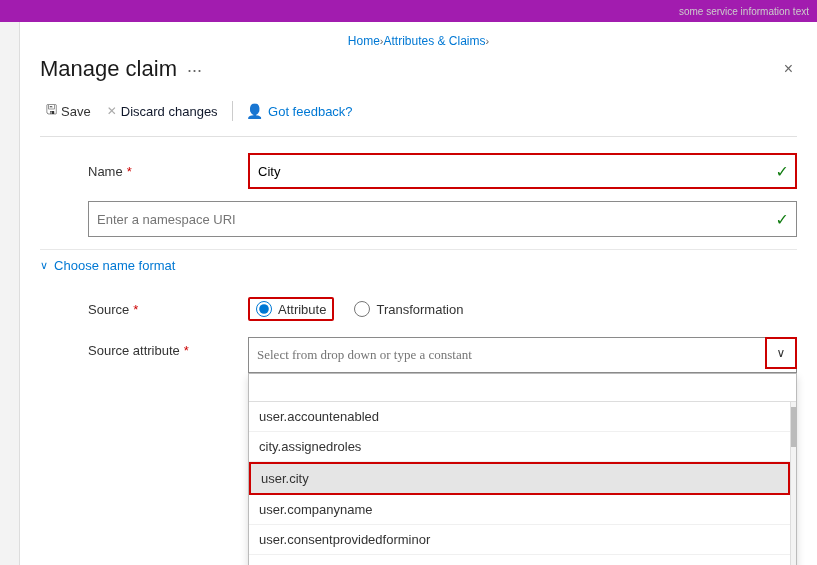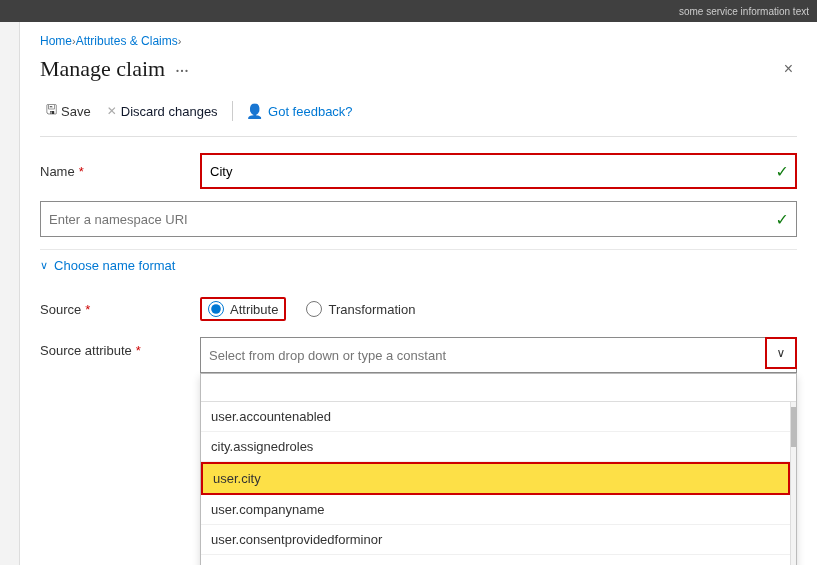--- a/index.html
+++ b/index.html
@@ -8,21 +8,21 @@
       font-size: 13px;
       background: #fff;
       color: #333;
       width: 817px;
       height: 565px;
       overflow: hidden;
     }
 
     
     .top-bar {
-      background: #404040;
+      background: #a21caf;
       height: 22px;
       display: flex;
       align-items: center;
       justify-content: flex-end;
       padding-right: 8px;
     }
     .top-bar-text {
       color: #ccc;
       font-size: 10px;
     }
@@ -47,20 +47,21 @@
       position: relative;
     }
 
     
     .breadcrumb {
       display: flex;
       align-items: center;
       font-size: 12px;
       color: #0078d4;
       margin-bottom: 8px;
+      justify-content: center;
     }
     .breadcrumb-sep {
       color: #666;
       font-size: 11px;
     }
     .breadcrumb-item {
       cursor: pointer;
       color: #0078d4;
     }
 
@@ -71,21 +72,20 @@
       justify-content: space-between;
       margin-bottom: 14px;
     }
     .page-title {
       font-size: 22px;
       font-weight: 300;
       color: #1a1a1a;
       display: flex;
       align-items: flex-start;
       gap: 10px;
-      font-family: Liberation Serif, serif;
     }
     .title-ellipsis {
       font-size: 18px;
       color: #666;
       cursor: pointer;
     }
     .close-btn {
       font-size: 16px;
       color: #666;
       cursor: pointer;
@@ -136,20 +136,21 @@
     .form-section {
       display: flex;
       flex-direction: column;
       gap: 0;
     }
     .form-row {
       display: flex;
       align-items: center;
       margin-bottom: 12px;
       min-height: 32px;
+      margin-left: 48px;
     }
     .form-label {
       width: 160px;
       font-size: 13px;
       color: #333;
       flex-shrink: 0;
       display: flex;
       align-items: center;
       gap: 2px;
     }
@@ -268,21 +269,21 @@
     }
     .dropdown-item {
       padding: 7px 10px;
       font-size: 13px;
       cursor: pointer;
       color: #333;
       border-bottom: 1px solid #f0f0f0;
     }
     .dropdown-item.selected {
       border: 2px solid #c00;
-      background: #fde047;
+      background: #e5e5e5;
     }
     .scrollbar-track {
       width: 6px;
       background: #f3f3f3;
       border-left: 1px solid #ddd;
     }
     .scrollbar-thumb {
       width: 6px;
       height: 40px;
       background: #bbb;
@@ -381,21 +382,21 @@
         </div>
       </div>
 
       <div class="form-row" style="align-items: flex-start; flex-direction: column;">
         <div style="display:flex; align-items:flex-start; width:100%;">
           <div class="form-label" style="padding-top:6px;">
             <span>Source attribute</span>
             <span style="color:#c00; margin-left:2px;">*</span>
           </div>
           <div class="form-control-wrap source-attr-wrap">
-            <input type="text" class="form-input" placeholder="Select from drop down or type a constant" style="padding-right: 34px; color: rgb(153, 153, 153); border: 1px solid rgb(138, 138, 138);">
+            <input type="text" class="form-input" placeholder="Select from drop down or type a constant" style="padding-right: 34px; color: rgb(153, 153, 153); border: 1px solid rgb(138, 138, 138); font-family: Liberation Serif, serif;">
             <button class="dropdown-arrow-btn">
               <span>∨</span>
             </button>
 
             
             <div class="dropdown-panel">
               <input type="text" class="dropdown-search" placeholder="" style="">
               <div style="display:flex;">
                 <div class="dropdown-list" style="flex:1;">
                   <div class="dropdown-item">

